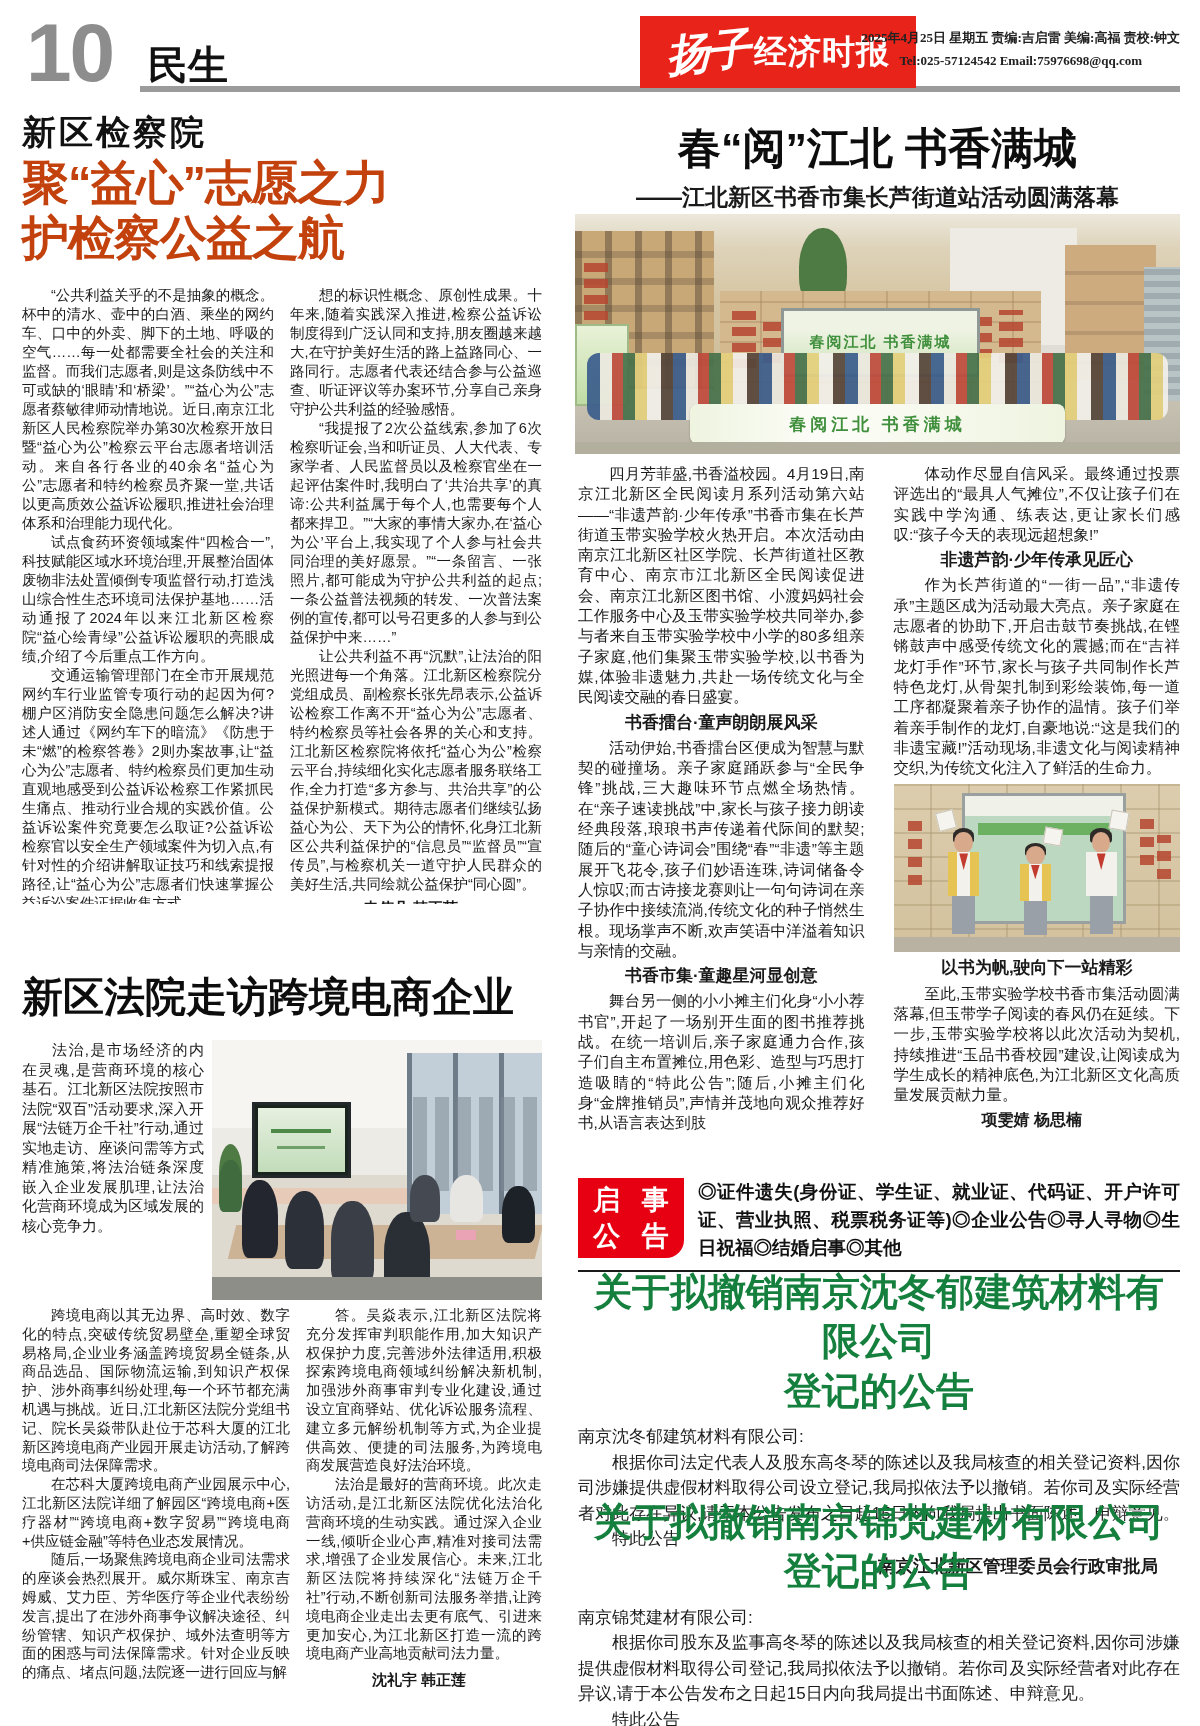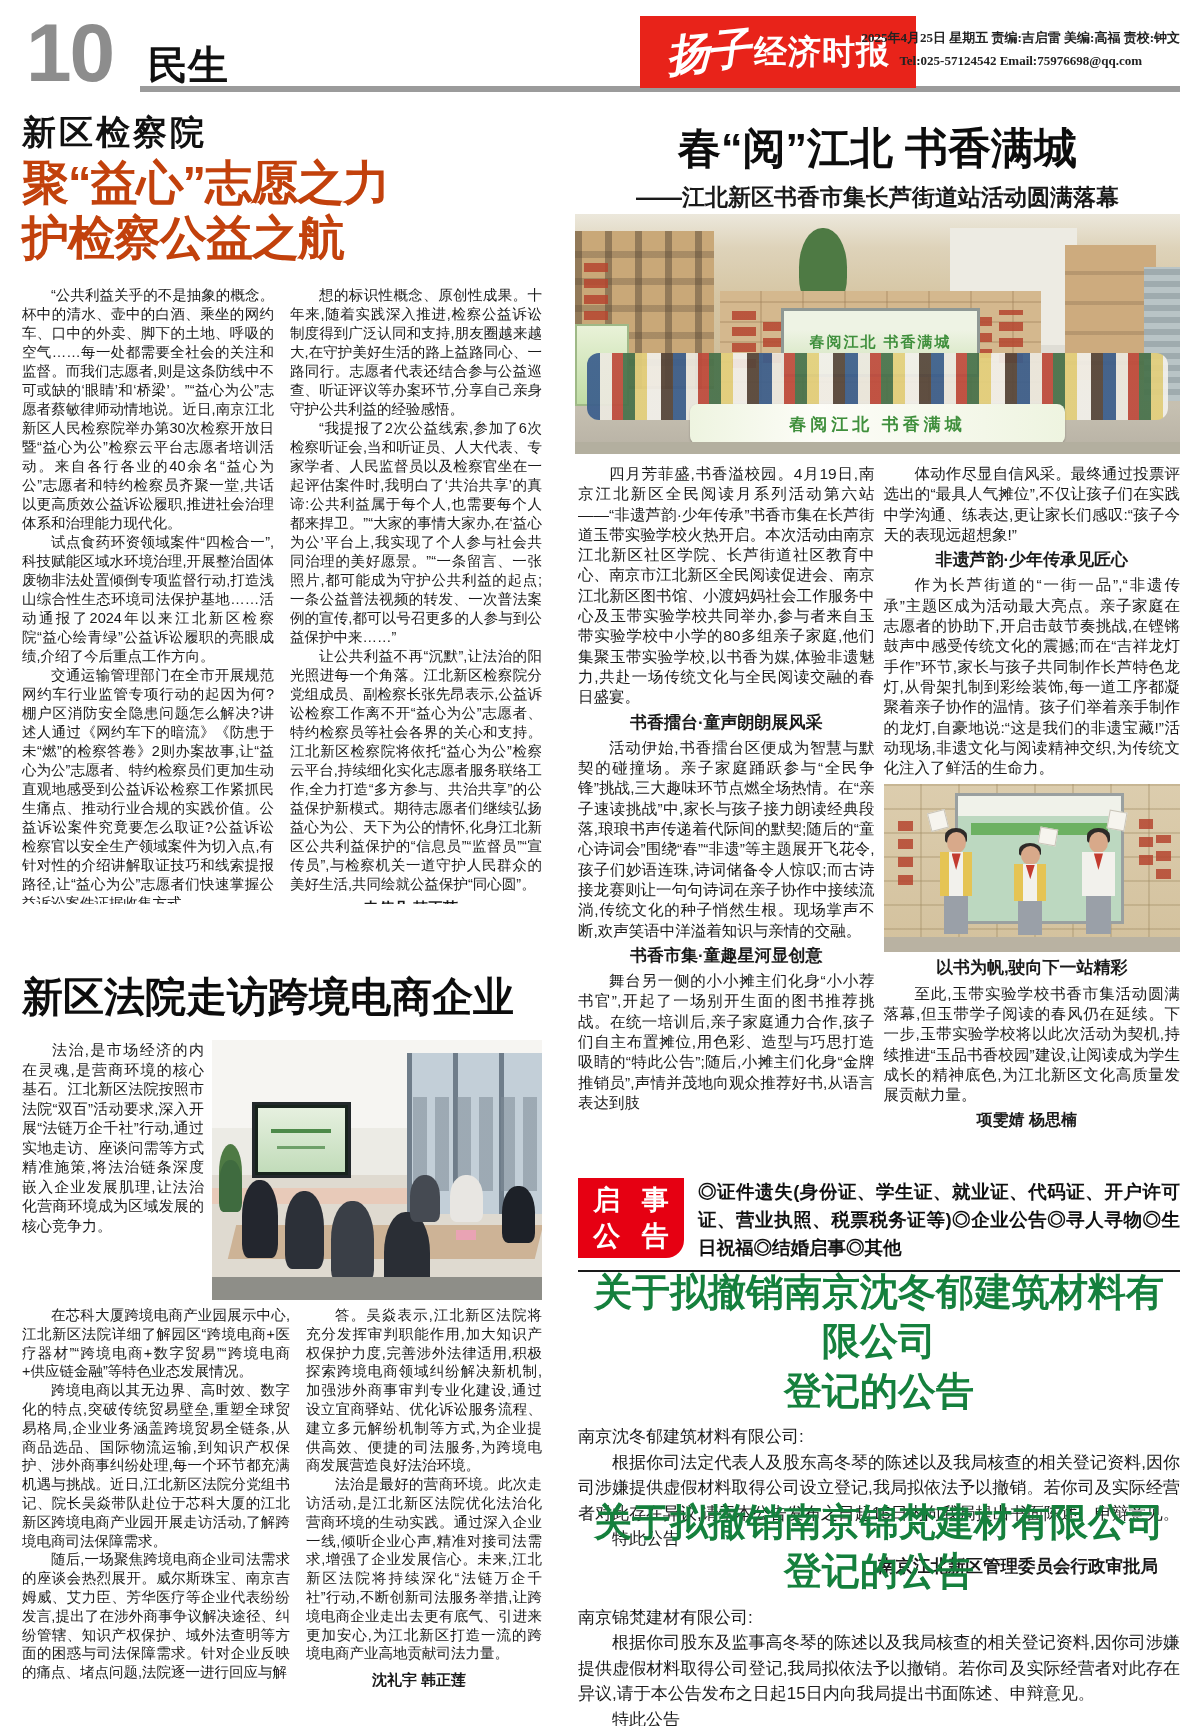--- a/index.html
+++ b/index.html
@@ -45,21 +45,21 @@
   .art2-bottom .colA { width:268px; }
   .art2-bottom .colB { flex:1; }
   .art2-bottom .byline { font-size:15px;margin-top:8px; }
 
   
   .art3-head { position:absolute; left:575px; top:120px; width:605px; text-align:center; }
   .art3-title { font-size:43px; font-weight:900; letter-spacing:0; color:#0d0d0d; }
   .art3-sub { font-size:23px; font-weight:900; margin-top:4px; }
   .art3-photo { position:absolute; left:575px; top:214px; width:605px; height:240px; }
   .art3-body { position:absolute; left:578px; top:464px; width:602px; height:708px;
-               display:flex; gap:9px; overflow:hidden; font-size:15.5px; line-height:20.3px; }
+               display:flex; gap:29px; overflow:hidden; font-size:15.5px; line-height:20.3px; }
   .art3-body .ncol { flex:1; }
   .art3-body .subhead { font-size:17px; }
   .art3-body .byline { font-size:16px; }
   .photo3-wrap { margin:6px 0; }
 
   
   .notice { position:absolute; left:578px; top:1178px; width:602px; display:flex; gap:14px;
             padding-bottom:8px; border-bottom:2.5px solid #1a1a1a; align-items:flex-start; }
   .notice-box { width:106px; height:80px; background:#e60012; color:#fff; font-weight:900;
                 font-size:27px; line-height:36px; text-align:center; letter-spacing:7px;
@@ -232,22 +232,22 @@
       <div class="p2-person c"></div>
       <div class="p2-person d"></div>
       <div class="p2-person e"></div>
       <div class="p2-person f"></div>
       <div class="p2-person g"></div>
       <div class="p2-floor"></div>
     </div>
   </div>
   <div class="art2-bottom">
     <div class="colA">
+        <p class="para">跨境电商以其无边界、高时效、数字化的特点,突破传统贸易壁垒,重塑全球贸易格局,企业业务涵盖跨境贸易全链条,从商品选品、国际物流运输,到知识产权保护、涉外商事纠纷处理,每一个环节都充满机遇与挑战。近日,江北新区法院分党组书记、院长吴焱带队赴位于芯科大厦的江北新区跨境电商产业园开展走访活动,了解跨境电商司法保障需求。</p>
         <p class="para">在芯科大厦跨境电商产业园展示中心,江北新区法院详细了解园区“跨境电商+医疗器材”“跨境电商+数字贸易”“跨境电商+供应链金融”等特色业态发展情况。</p>
-        <p class="para">跨境电商以其无边界、高时效、数字化的特点,突破传统贸易壁垒,重塑全球贸易格局,企业业务涵盖跨境贸易全链条,从商品选品、国际物流运输,到知识产权保护、涉外商事纠纷处理,每一个环节都充满机遇与挑战。近日,江北新区法院分党组书记、院长吴焱带队赴位于芯科大厦的江北新区跨境电商产业园开展走访活动,了解跨境电商司法保障需求。</p>
         <p class="para">随后,一场聚焦跨境电商企业司法需求的座谈会热烈展开。威尔斯珠宝、南京吉姆威、艾力臣、芳华医疗等企业代表纷纷发言,提出了在涉外商事争议解决途径、纠纷管辖、知识产权保护、域外法查明等方面的困惑与司法保障需求。针对企业反映的痛点、堵点问题,法院逐一进行回应与解</p>
       </div>
     <div class="colB">
       <div>
           <p class="para">答。吴焱表示,江北新区法院将充分发挥审判职能作用,加大知识产权保护力度,完善涉外法律适用,积极探索跨境电商领域纠纷解决新机制,加强涉外商事审判专业化建设,通过设立宜商驿站、优化诉讼服务流程、建立多元解纷机制等方式,为企业提供高效、便捷的司法服务,为跨境电商发展营造良好法治环境。</p>
           <p class="para">法治是最好的营商环境。此次走访活动,是江北新区法院优化法治化营商环境的生动实践。通过深入企业一线,倾听企业心声,精准对接司法需求,增强了企业发展信心。未来,江北新区法院将持续深化“法链万企千社”行动,不断创新司法服务举措,让跨境电商企业走出去更有底气、引进来更加安心,为江北新区打造一流的跨境电商产业高地贡献司法力量。</p>
         </div>
       <div class="byline">沈礼宇 韩正莲</div>
     </div>
   </div>

